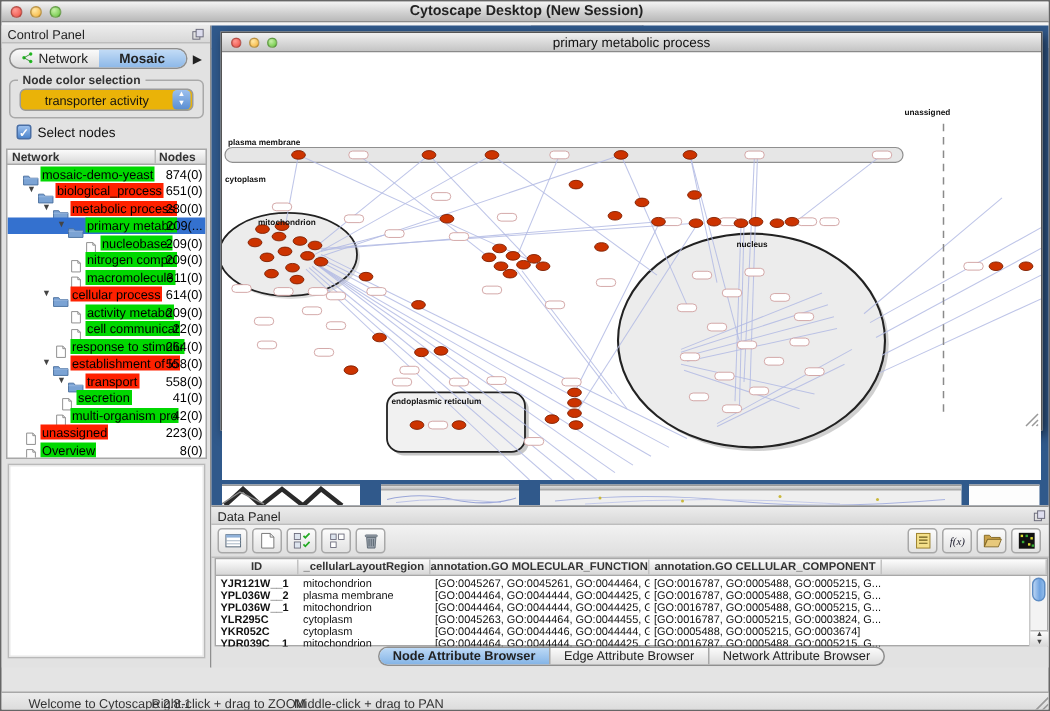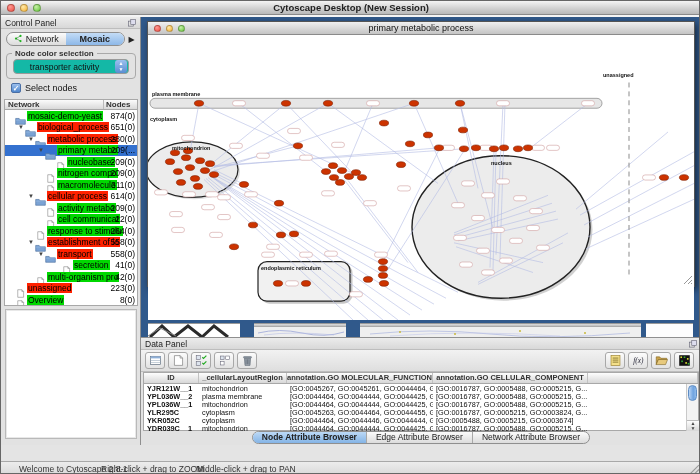--- a/index.html
+++ b/index.html
@@ -47,21 +47,21 @@
   .seg-tab { flex:1; display:flex; align-items:center; justify-content:center; gap:3px; font-size:9px; color:#222; }
   .seg-tab.sel { background:linear-gradient(#c3dcf6,#8db8e8); font-weight:bold; }
   .seg-tab svg { width:9px; height:9px; }
   .tab-arrow { width:9px; text-align:center; font-size:8px; color:#222; margin-left:2px; }
 
   
   .groupbox { position:absolute; left:5px; top:36px; width:130px; height:26px;
     border:1px solid #a9a9a9; border-radius:4px; }
   .groupbox-label { position:absolute; left:5px; top:-5px; background:#e2e2e2; padding:0 3px;
     font-size:8px; font-weight:bold; color:#333; }
-  .dropdown { position:absolute; left:6px; top:5px; width:116px; height:15px; background:#14b8a6;
+  .dropdown { position:absolute; left:6px; top:5px; width:116px; height:15px; background:#eab308;
     border:1px solid #9a9a9a; border-radius:4px; display:flex; align-items:center; }
   .dropdown-text { flex:1; text-align:center; font-size:8.5px; color:#111; }
   .stepper { width:12px; height:13px; margin-right:1px; border-radius:3px;
     background:linear-gradient(#9cc0ee,#5a8ed2); color:#fff; font-size:5px; line-height:6px; text-align:center; }
 
   .checkbox-row { position:absolute; left:10px; top:66px; display:flex; align-items:center; gap:4px; }
   .checkbox { width:10px; height:10px; border-radius:2px; border:1px solid #4a6fa5;
     background:linear-gradient(#9cc0ee,#4f86cc); color:#fff; font-size:8px; line-height:9px; text-align:center; font-weight:bold;}
   .checkbox-label { font-size:9px; color:#111; }
 
@@ -421,21 +421,21 @@
           </div>
           <div class="trow" style="padding-left: 32px;">
             <span class="tarrow">▼</span>
             <span class="ticon"><svg viewBox="0 0 16 12">
                 <path d="M1 3 h5 l1.5 2 H15 v6.5 H1z" fill="#7ba3d4" stroke="#4a6f9e" stroke-width=".9"></path>
                 <path d="M1 5.5 H15" stroke="#9cbbe2" stroke-width=".8"></path>
               </svg></span>
             <span class="chip red">transport</span>
             <span class="tcount">558(0)</span>
           </div>
-          <div class="trow" style="padding-left: 48px;">
+          <div class="trow" style="padding-left: 26px;">
             <span class="tarrow"></span>
             <span class="ticon"><svg viewBox="0 0 16 12">
                 <path d="M4 .5 h6 l2.5 2.5 v8.5 H4z" fill="#fff" stroke="#888" stroke-width=".9"></path>
                 <path d="M10 .5 v2.5 h2.5" fill="none" stroke="#888" stroke-width=".9"></path>
               </svg></span>
             <span class="chip green">secretion</span>
             <span class="tcount">41(0)</span>
           </div>
           <div class="trow" style="padding-left: 22px;">
             <span class="tarrow"></span>

